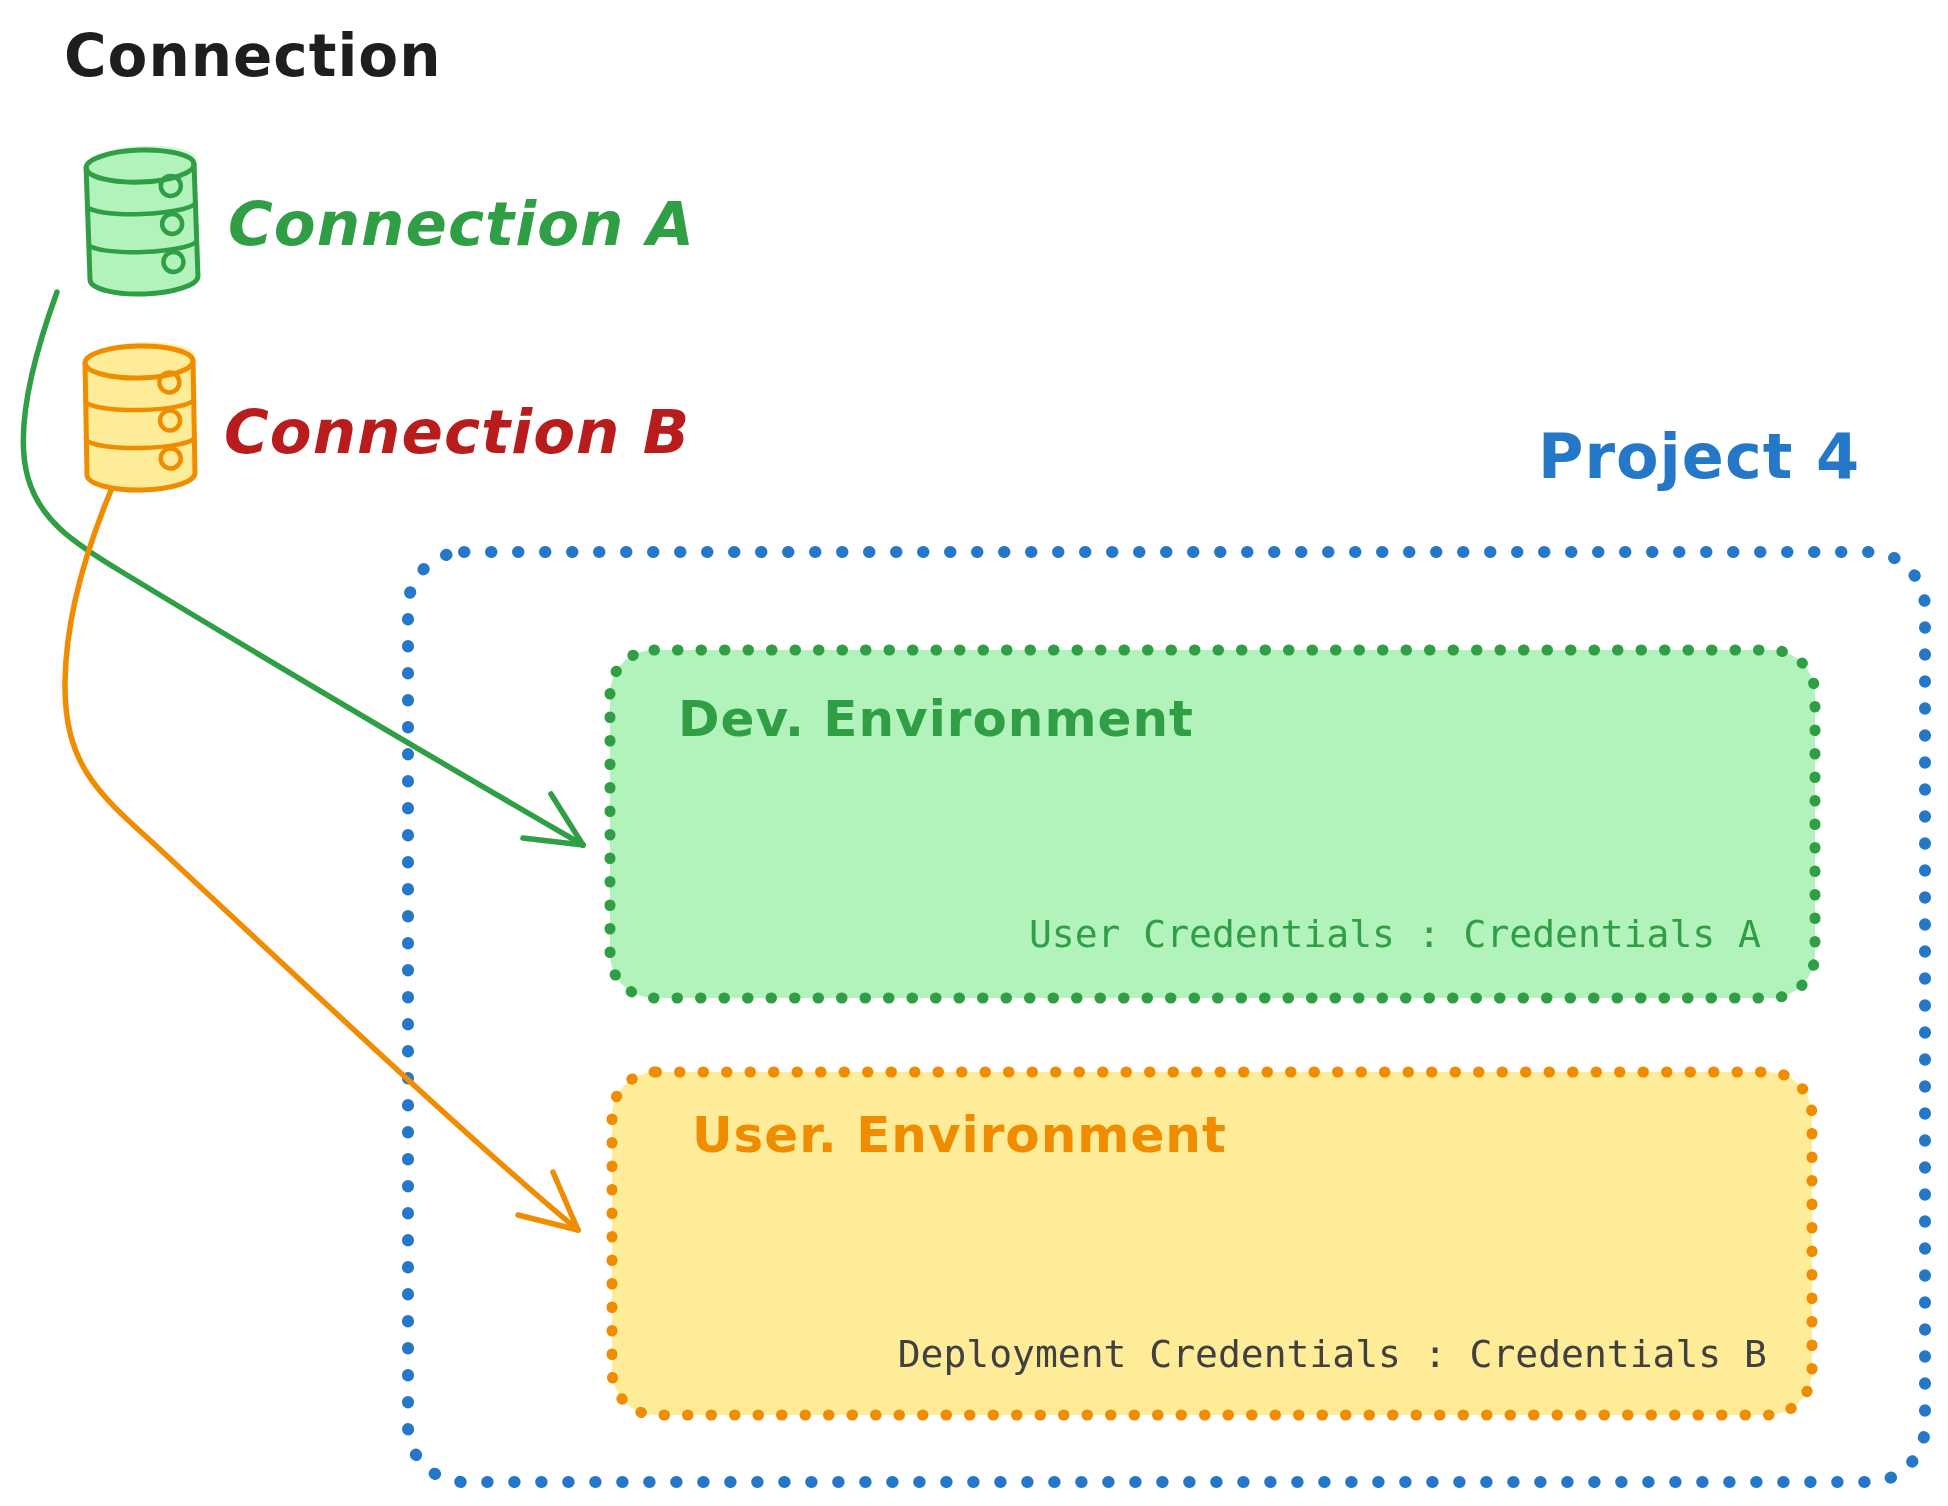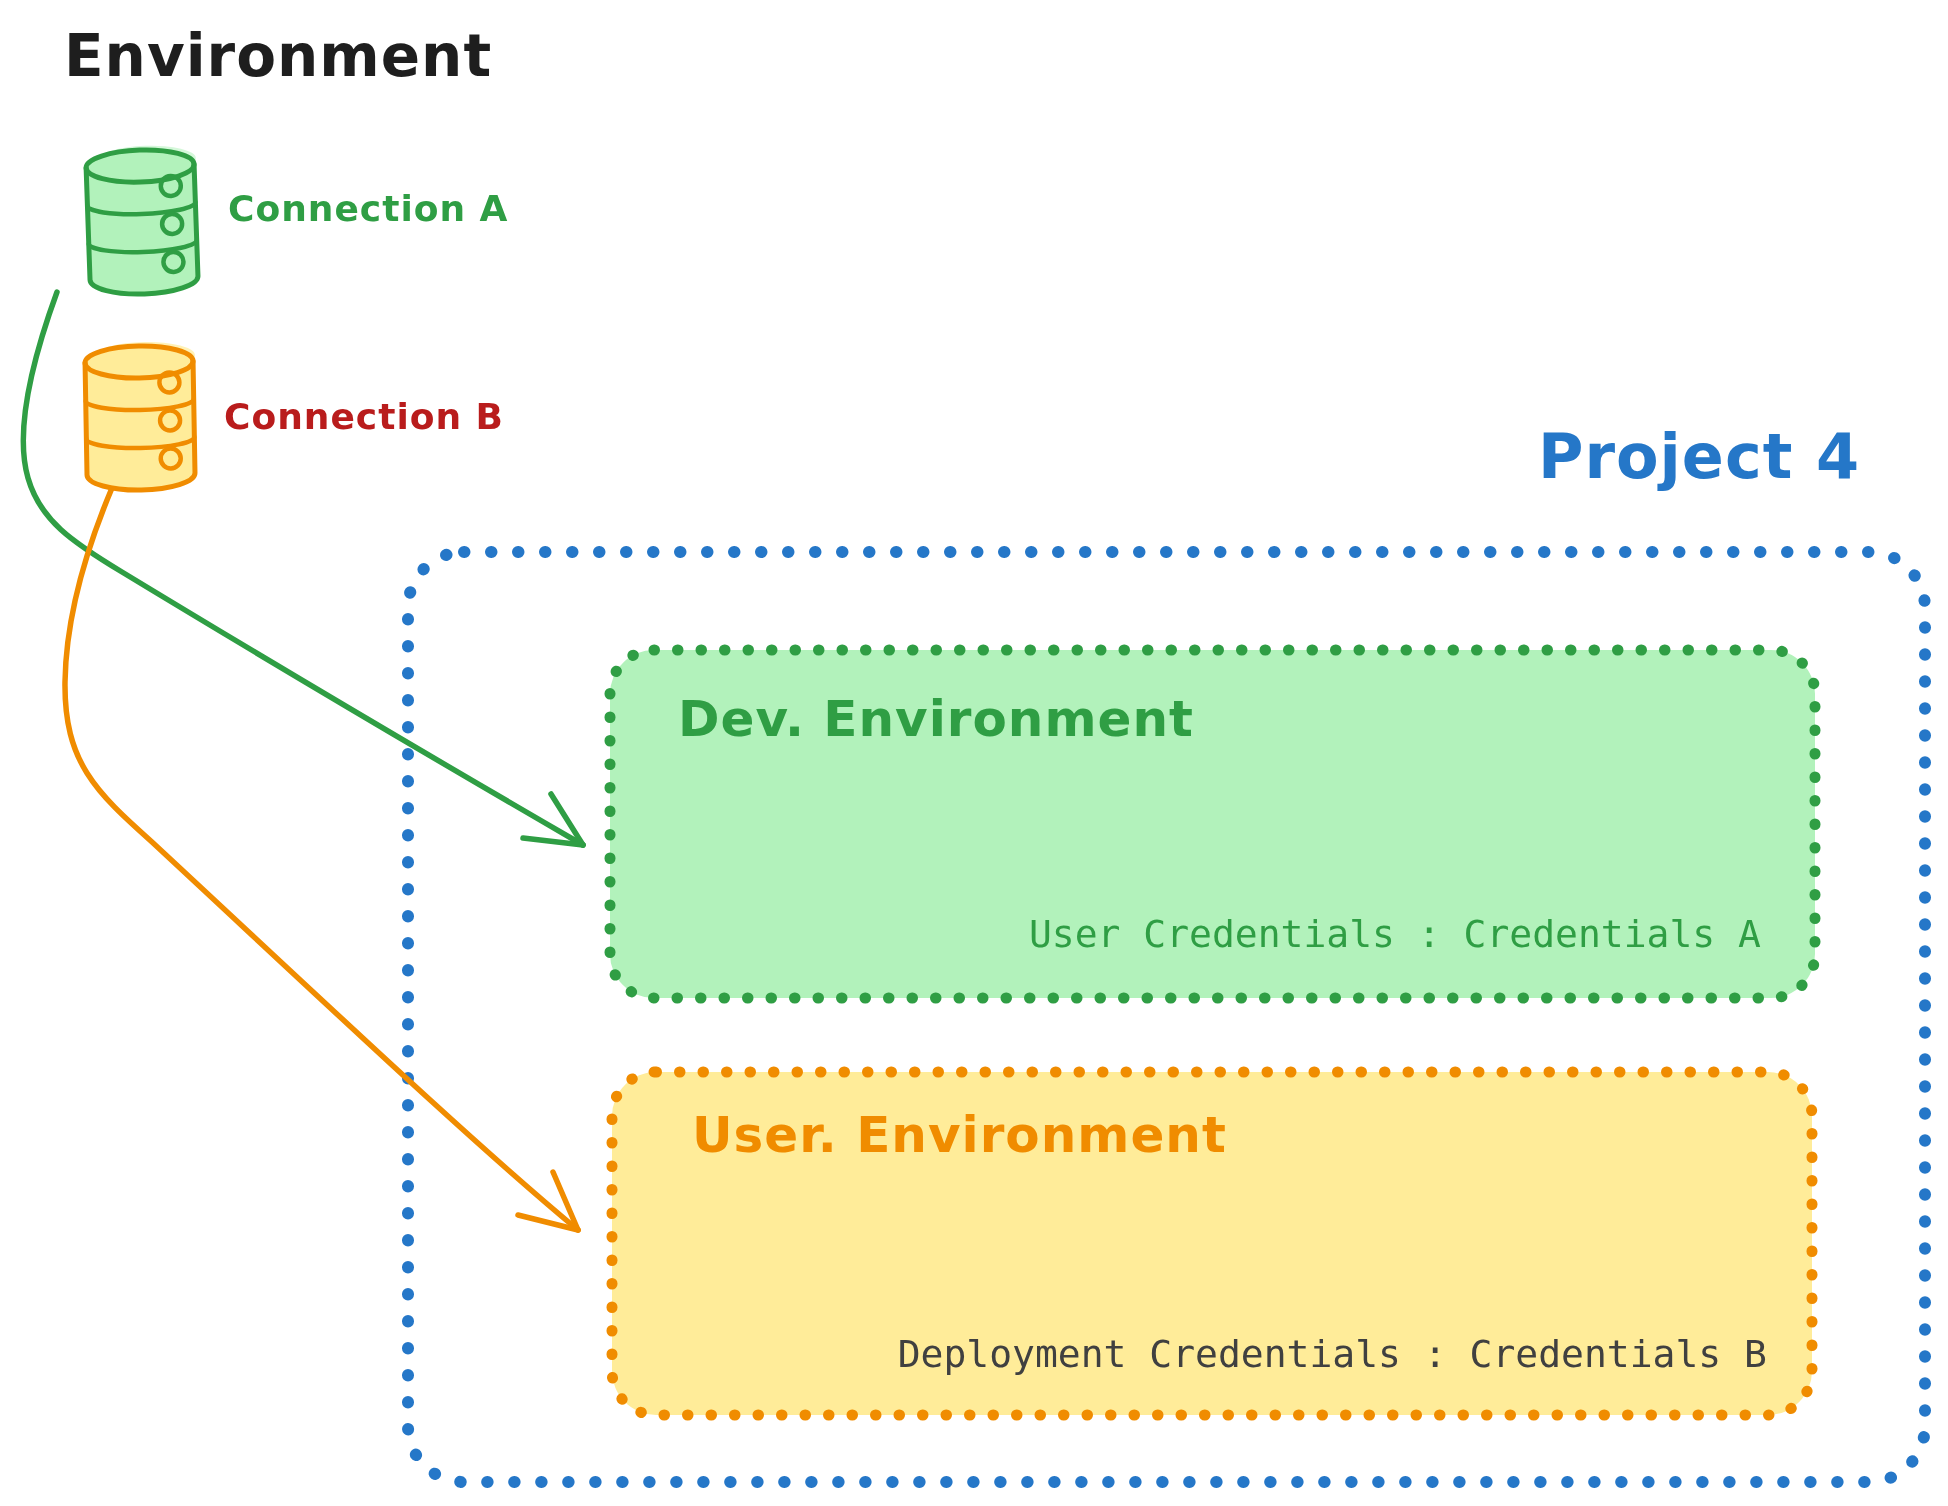--- a/index.html
+++ b/index.html
@@ -3,21 +3,21 @@
 <meta charset="utf-8">
 <style>
   html,body{margin:0;padding:0;background:#ffffff;}
   .canvas{
     position:relative;width:1948px;height:1506px;background:#ffffff;overflow:hidden;
     font-family:"DejaVu Sans",sans-serif;
   }
   .abs{position:absolute;white-space:nowrap;}
   .hand{font-weight:700;letter-spacing:1px;}
   .page-title{left:64px;top:22px;font-size:58px;color:#1e1e1e;}
-  .conn-label{font-size:36px;}
+  .conn-label{font-size:61px;font-style:italic;}
   .conn-a{left:228px;top:188px;color:#2f9e44;}
   .conn-b{left:224px;top:376px;color:#b91c1c;margin-top:20px;}
   .project-title{left:1538px;top:420px;font-size:62px;color:#2577c8;}
   .env-heading{font-size:50px;margin-left:20px;}
   .env-heading.dev{left:658px;top:690px;color:#2f9e44;}
   .env-heading.prod{left:672px;top:1106px;color:#f08c00;}
   .cred{font-family:"DejaVu Sans Mono",monospace;font-weight:400;font-size:38px;letter-spacing:0px;}
   .cred.dev{right:187px;top:912px;color:#2f9e44;}
   .cred.prod{right:181px;top:1332px;color:#404040;}
   svg.layer{position:absolute;left:0;top:0;}
@@ -65,21 +65,21 @@
       <ellipse cx="60" cy="20" rx="54" ry="16" fill="#ffec99" stroke="#f08c00" stroke-width="5"></ellipse>
       <path d="M6,20 L6,132 A54,16 0 0 0 114,132 L114,20" fill="none" stroke="#f08c00" stroke-width="5" stroke-linecap="round"></path>
       <path d="M6,58 A54,10 0 0 0 114,58" fill="none" stroke="#f08c00" stroke-width="4.5" stroke-linecap="round"></path>
       <path d="M6,96 A54,10 0 0 0 114,96" fill="none" stroke="#f08c00" stroke-width="4.5" stroke-linecap="round"></path>
       <circle cx="90" cy="41" r="10" fill="none" stroke="#f08c00" stroke-width="4.5"></circle>
       <circle cx="90" cy="79" r="10" fill="none" stroke="#f08c00" stroke-width="4.5"></circle>
       <circle cx="90" cy="117" r="10" fill="none" stroke="#f08c00" stroke-width="4.5"></circle>
     </g>
   </svg>
 
-  <div class="abs hand page-title">Environment</div>
+  <div class="abs hand page-title">Connection</div>
 
   <div class="abs hand conn-label conn-a">Connection A</div>
 
   <div class="abs hand conn-label conn-b">Connection B</div>
 
   <div class="abs hand project-title">Project 4</div>
 
   <div class="abs hand env-heading dev">Dev. Environment</div>
 
   <div class="abs cred dev">User Credentials : Credentials A</div>

